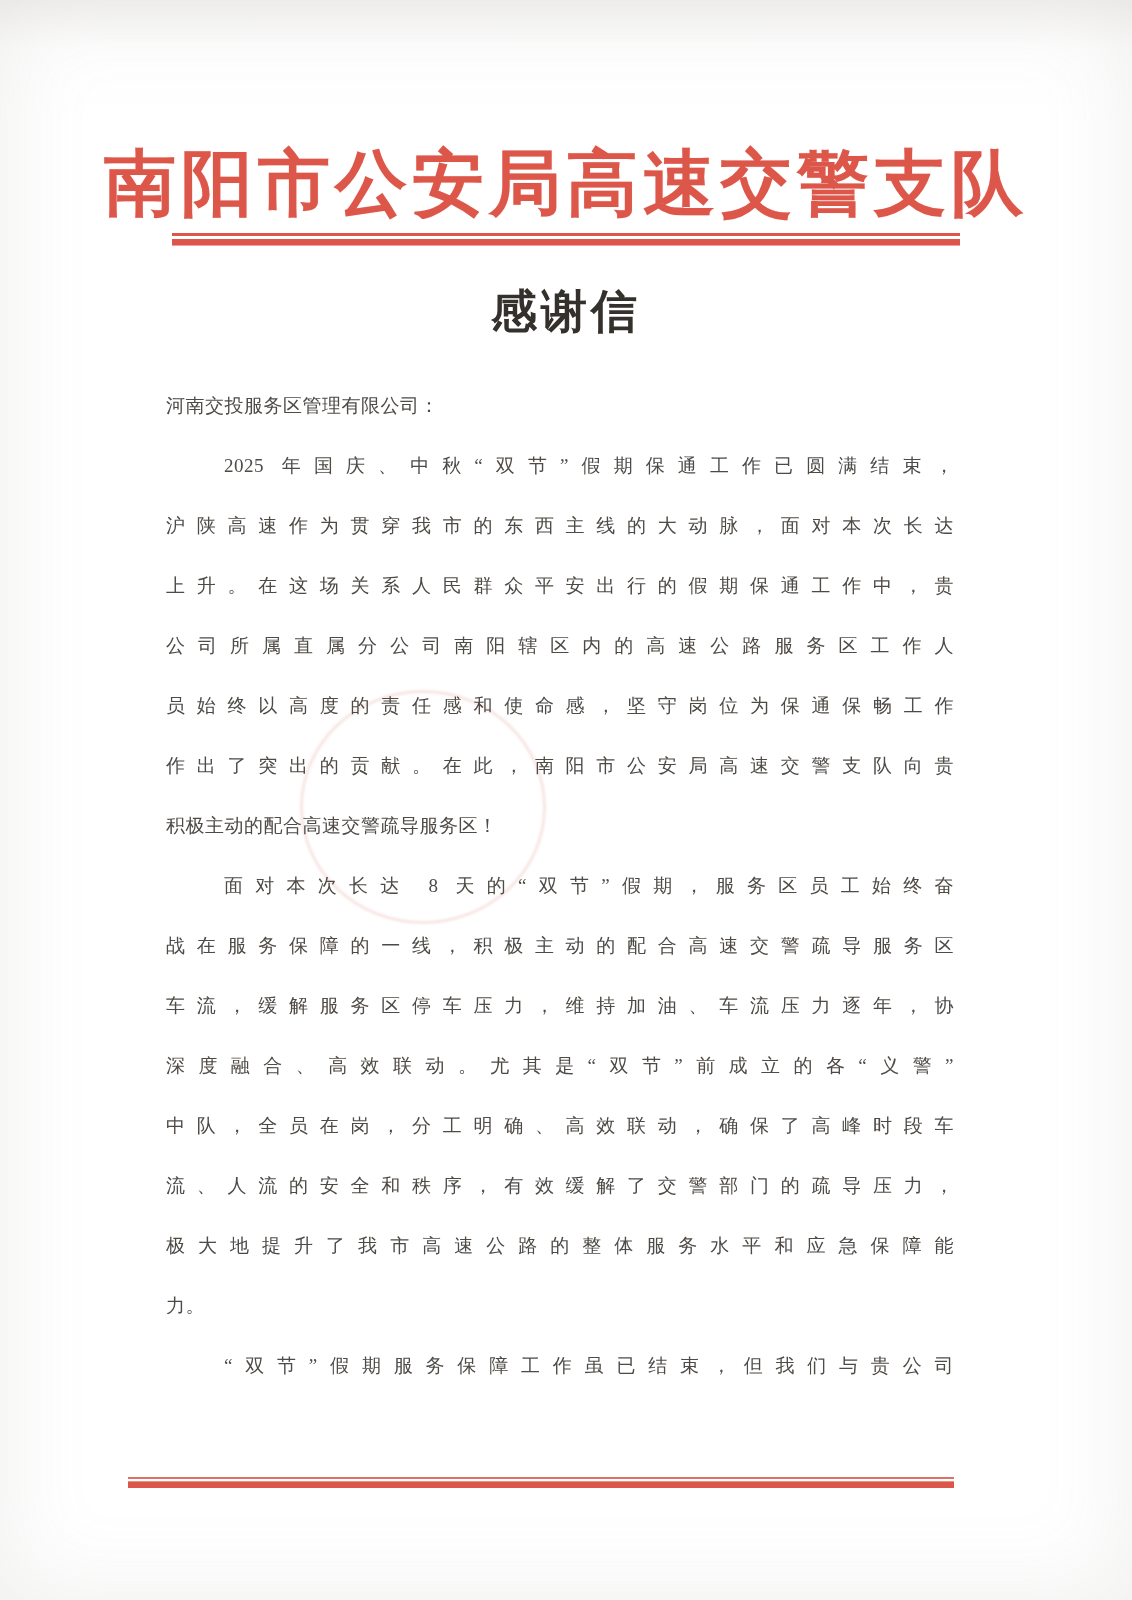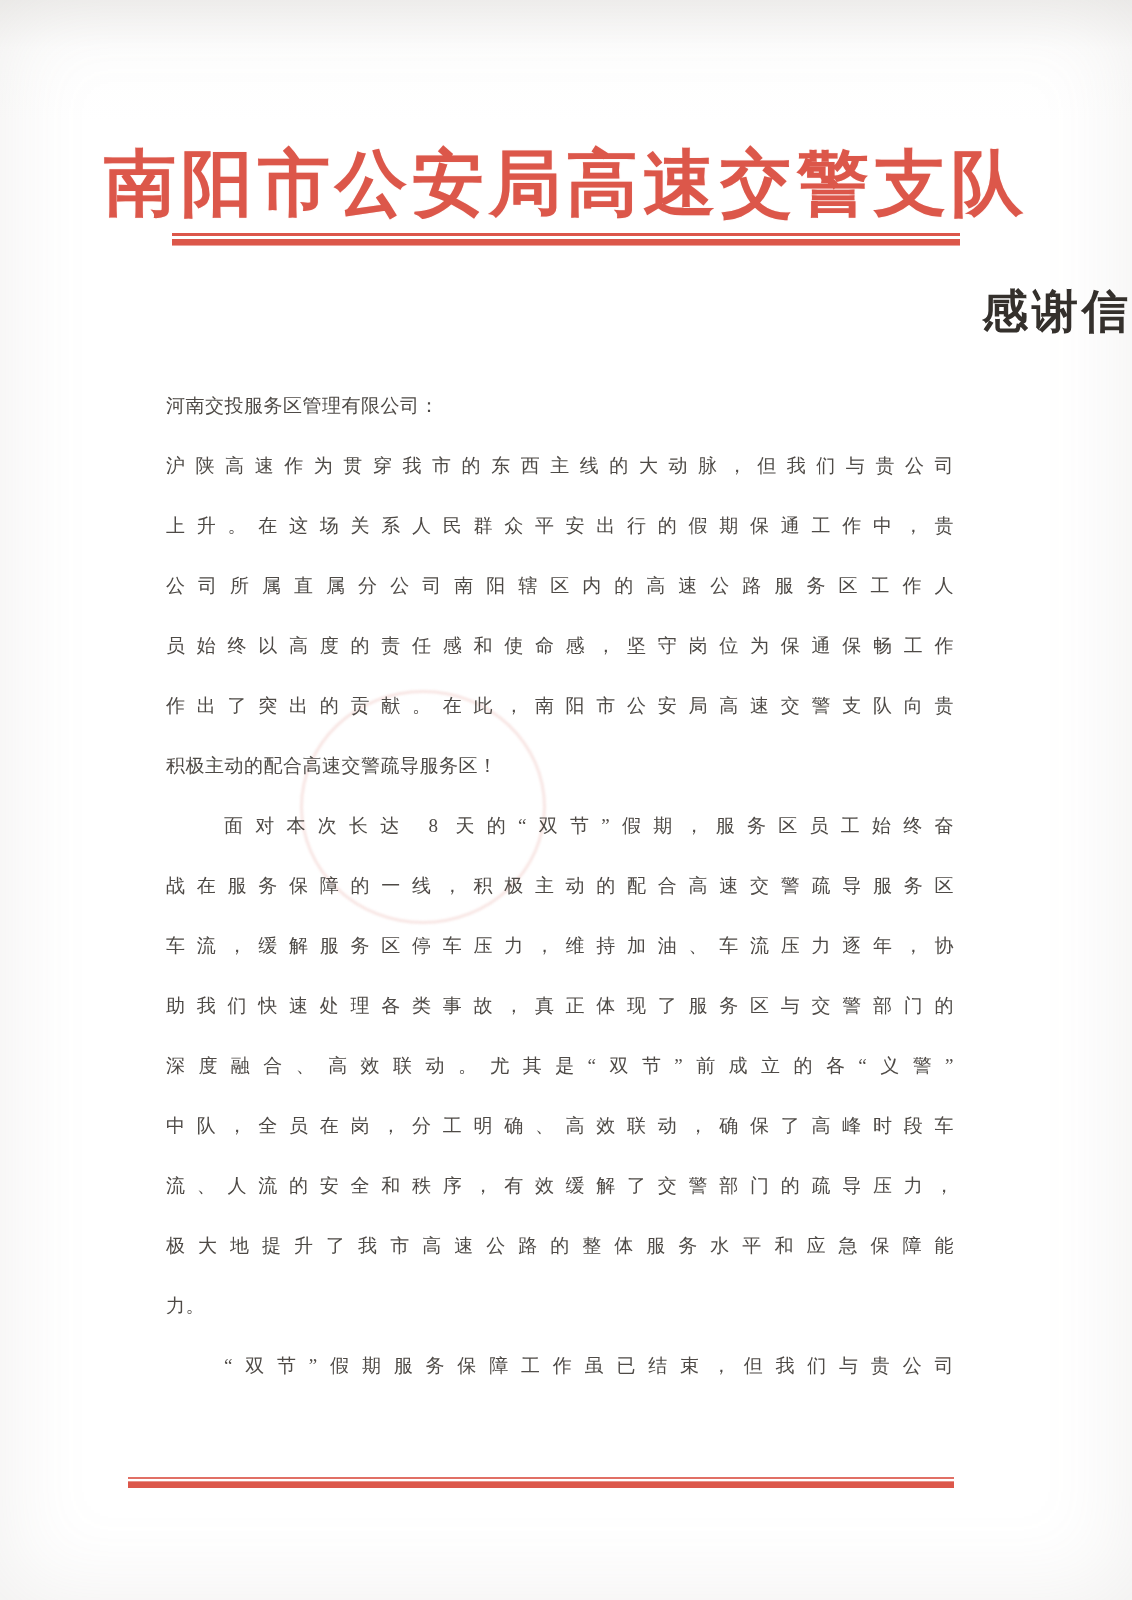--- a/index.html
+++ b/index.html
@@ -26,21 +26,21 @@
     color:var(--accent,#dc574a);
     text-shadow:0 0 1px rgba(220,87,74,0.35);
     white-space:nowrap;
   }
   .head-rule{position:absolute;top:233px;left:172px;width:788px;}
   .head-rule .thin{height:3px;background:var(--accent,#dc574a);}
   .head-rule .gap{height:3px;}
   .head-rule .thick{height:7px;background:var(--accent,#dc574a);box-shadow:inset 0 -1px 0 rgba(255,255,255,0.45);}
   .doc-title{
     position:absolute;top:281px;left:0;width:100%;
-    text-align:right;
+    text-align:center;
     font-size:46px;font-weight:bold;
     letter-spacing:4px;
     color:#34302c;
   }
   .body-block{
     position:absolute;top:376px;left:166px;width:788px;
     font-size:19px;
     color:#4e4a46;
     letter-spacing:0.5px;
   }
@@ -80,30 +80,30 @@
     <div class="gap"></div>
     <div class="thick"></div>
   </div>
 
   <div class="doc-title">感谢信</div>
 
   <div class="stamp-bleed"></div>
 
   <div class="body-block">
       <div class="line">河南交投服务区管理有限公司：</div>
-      <div class="line fill">沪陕高速作为贯穿我市的东西主线的大动脉，但我们与贵公司</div>
+      <div class="line fill indent">2025 年国庆、中秋“双节”假期保通工作已圆满结束，</div>
+      <div class="line fill">沪陕高速作为贯穿我市的东西主线的大动脉，面对本次长达</div>
       <div class="line fill">上升。在这场关系人民群众平安出行的假期保通工作中，贵</div>
       <div class="line fill">公司所属直属分公司南阳辖区内的高速公路服务区工作人</div>
       <div class="line fill">员始终以高度的责任感和使命感，坚守岗位为保通保畅工作</div>
       <div class="line fill">作出了突出的贡献。在此，南阳市公安局高速交警支队向贵</div>
       <div class="line">积极主动的配合高速交警疏导服务区！</div>
       <div class="line fill indent">面对本次长达 8 天的“双节”假期，服务区员工始终奋</div>
       <div class="line fill">战在服务保障的一线，积极主动的配合高速交警疏导服务区</div>
       <div class="line fill">车流，缓解服务区停车压力，维持加油、车流压力逐年，协</div>
-      <div class="line fill">助我们快速处理各类事故，真正体现了服务区与交警部门的</div>
       <div class="line fill">深度融合、高效联动。尤其是“双节”前成立的各“义警”</div>
       <div class="line fill">中队，全员在岗，分工明确、高效联动，确保了高峰时段车</div>
       <div class="line fill">流、人流的安全和秩序，有效缓解了交警部门的疏导压力，</div>
       <div class="line fill">极大地提升了我市高速公路的整体服务水平和应急保障能</div>
       <div class="line">力。</div>
       <div class="line fill indent">“双节”假期服务保障工作虽已结束，但我们与贵公司</div>
     </div>
 
   <div class="foot-rule">
     <div class="thin"></div>

